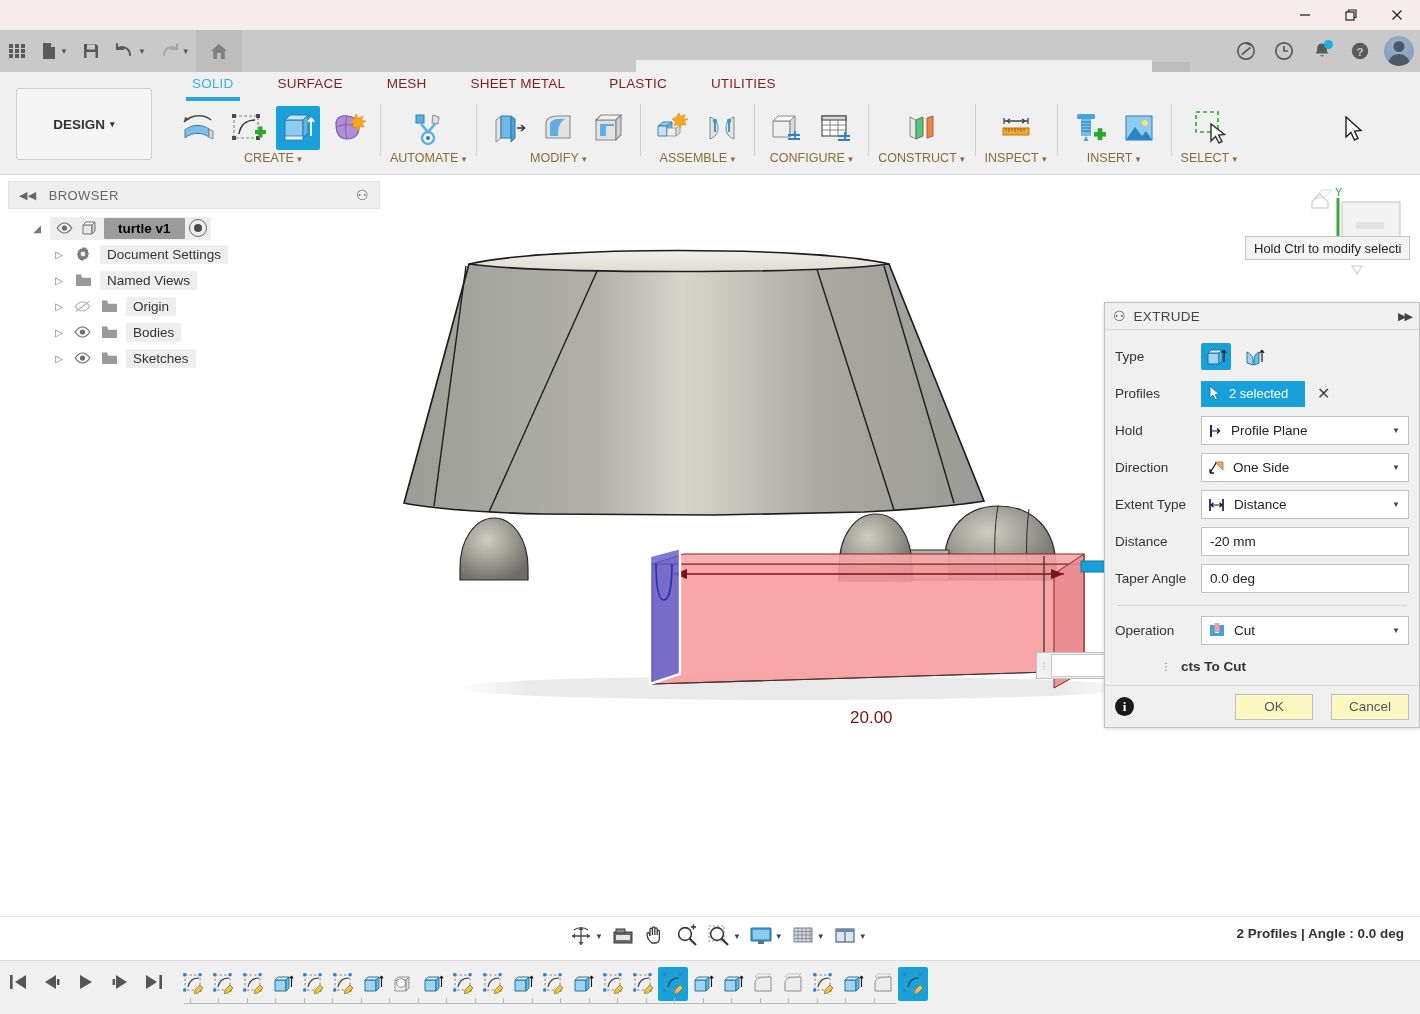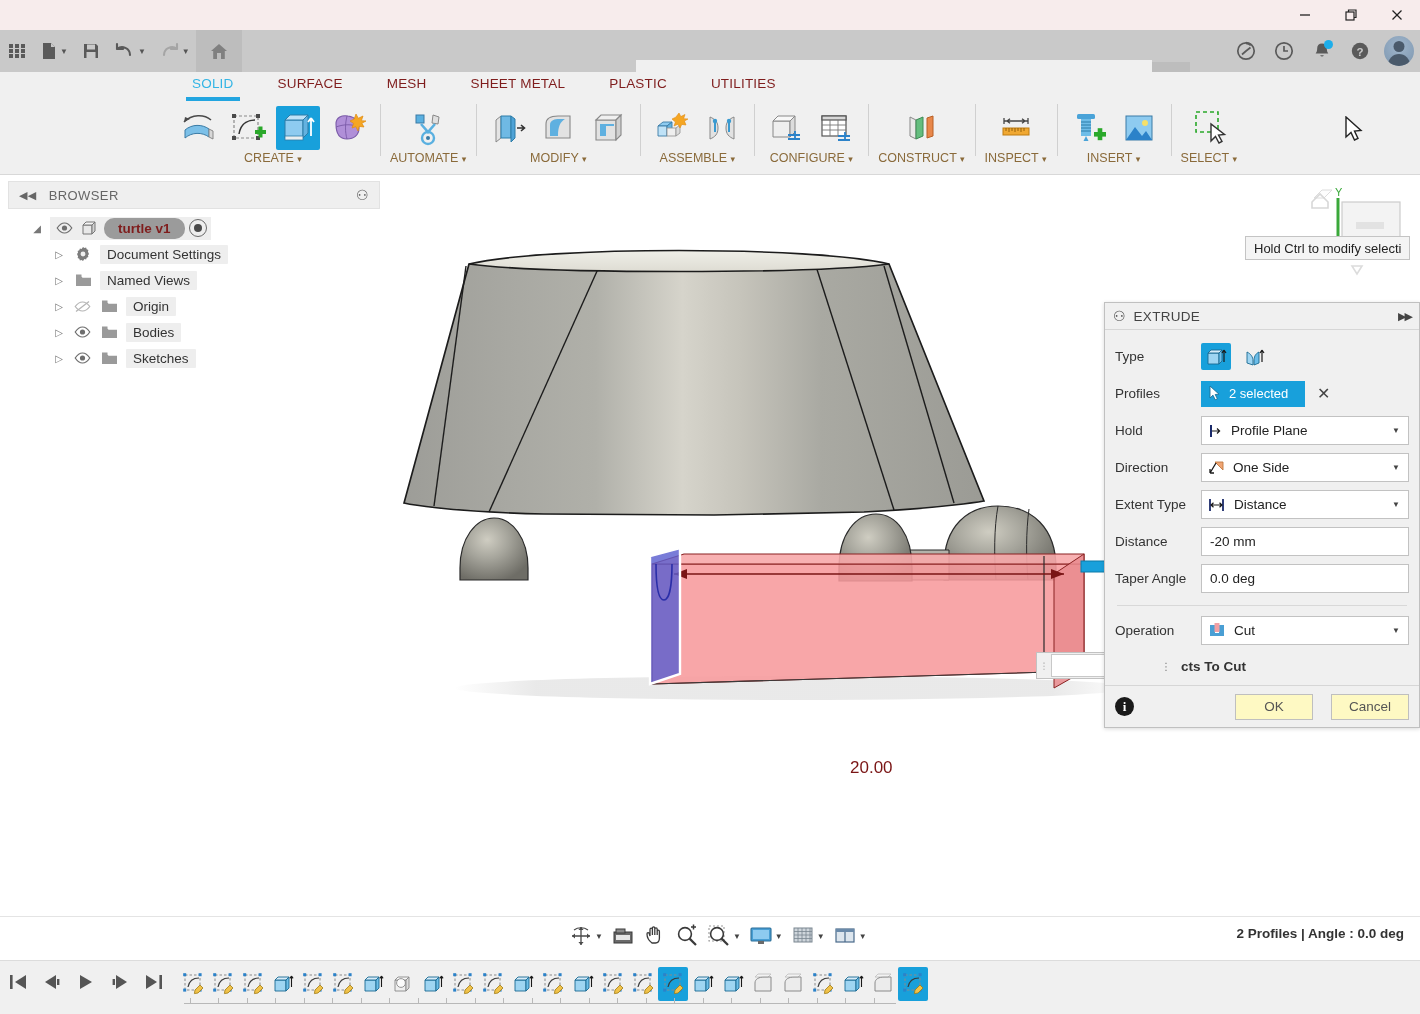--- a/index.html
+++ b/index.html
@@ -107,21 +107,21 @@
   }
   .browser-head .collapse { color: #666; font-size: 11px; }
   .browser-head .minus { margin-left: auto; font-size: 14px; color: #555; }
   .tree { padding-top: 6px; }
   .tnode { display: flex; align-items: center; height: 26px; padding-left: 22px; gap: 6px; }
   .tnode .arrow { width: 14px; color: #777; font-size: 10px; text-align: center; }
   .tnode .eye { width: 20px; display: flex; align-items: center; justify-content: center; color: #7a7a7a; }
   .tnode .ficon { width: 22px; display: flex; align-items: center; justify-content: center; }
   .tnode .tlabel { background: #eeeeee; padding: 2px 7px; border-radius: 1px; }
   .tnode.root { padding-left: 22px; }
-  .tnode.root .tlabel { background: #9b9b9b; color: #7f1d1d; font-weight: bold; padding: 3px 14px; border-radius: 10px; }
+  .tnode.root .tlabel { background: #9b9b9b; color: #000000; font-weight: bold; padding: 3px 14px; }
   .tnode.root .rootwrap { display:flex; align-items:center; background:#eeeeee; padding: 1px 4px; gap: 4px; }
   .tnode.lvl2 { padding-left: 44px; }
   .radio-dot {
     width: 18px; height: 18px; border-radius: 50%; border: 1.5px solid #6a6a6a;
     display: flex; align-items: center; justify-content: center;
   }
   .radio-dot i { width: 8px; height: 8px; border-radius: 50%; background: #4a4a4a; display: block; }
 
   
   .canvas {
@@ -362,20 +362,24 @@
           <circle cx="11" cy="11" r="8.2" fill="#5a5a5a"></circle>
           <text x="11" y="15.5" font-size="11.5" font-family="Liberation Sans, sans-serif" font-weight="bold" fill="#c9c9c9" text-anchor="middle">?</text>
         </svg>
       </div>
       <div class="avatar"></div>
     </div>
   </div>
 
   <div class="ribbon">
 
+    <div class="design-btn">
+      <span>DESIGN</span>
+      <span style="font-size:9px">▾</span>
+    </div>
 
     <div class="tabstrip">
       <div class="rtab active">SOLID</div>
       <div class="rtab">SURFACE</div>
       <div class="rtab">MESH</div>
       <div class="rtab">SHEET METAL</div>
       <div class="rtab">PLASTIC</div>
       <div class="rtab">UTILITIES</div>
     </div>
 
@@ -779,21 +783,21 @@
       <path d="M680 398 l-13 -5 v10 z" fill="#7a1515"></path>
       <path d="M290 398 l13 -5 v10 z" fill="#7a1515"></path>
 
       <path d="M266 380 L296 372 L296 498 L266 508 Z" fill="#5b5fd0" fill-opacity=".82" stroke="#ffffff" stroke-width="2.4"></path>
       <path d="M272 388 C272 408 274 424 280 424 C286 424 288 406 288 388" fill="none" stroke="#2a2ea8" stroke-width="1.6"></path>
 
       <rect x="697" y="385" width="26" height="11" fill="#18a0db" stroke="#0d7aa8" stroke-width="1"></rect>
     </svg>
 
     
-    <div style="position:absolute; left:466px; top:582px; font-size:17px; color:#7a1515; font-family:'Liberation Sans',sans-serif;">20.00</div>
+    <div style="position:absolute; left:466px; top:532px; font-size:17px; color:#7a1515; font-family:'Liberation Sans',sans-serif;">20.00</div>
 
     
     <div class="viewcube">
       <svg width="116" height="108" viewBox="0 0 116 108">
         <path d="M18 18 L26 10 L36 10 L28 18 Z" fill="#fdfdfd" stroke="#dcdcdc" stroke-width="1"></path>
         <path d="M22 22 L30 14 h8 v2 h-6 v8 h-2 v-6 h-6 z" fill="none"></path>
         <path d="M16 22 L24 14 L32 22 v6 h-16 z" fill="none" stroke="#d7d7d7" stroke-width="1.6"></path>
         <text x="39" y="16" font-size="11" fill="#3aa83a" font-family="Liberation Sans, sans-serif">Y</text>
         <line x1="42" y1="18" x2="42" y2="72" stroke="#3aa83a" stroke-width="3"></line>
         <rect x="46" y="22" width="58" height="48" fill="#f3f3f3" stroke="#cccccc" stroke-width="1.2"></rect>

